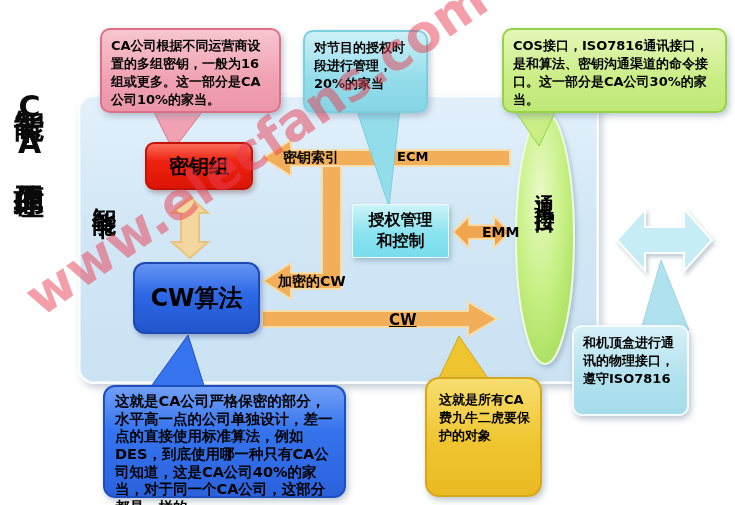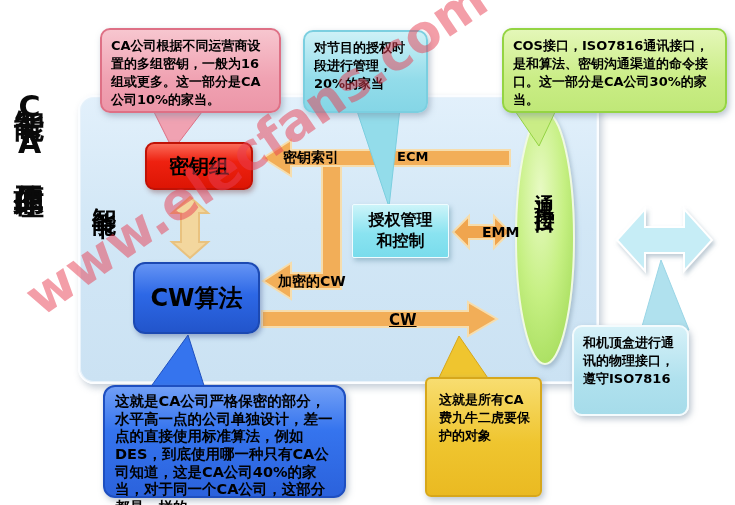--- a/index.html
+++ b/index.html
@@ -96,21 +96,21 @@
   }
   #callout-algorithm {
     left: 103px; top: 385px; width: 243px; height: 113px;
     font-size: 14.5px; line-height: 1.22; padding: 6px 10px;
     background: linear-gradient(180deg, #719ff6 0%, #3574ee 40%, #2b62dc 100%);
     border: 2px solid #1e4fc0; border-radius: 12px;
   }
   #callout-cw {
     left: 425px; top: 377px; width: 117px; height: 120px;
     background: linear-gradient(180deg, #f8dd70 0%, #efc52f 55%, #eaba22 100%);
-    border: 2px solid #d7a71b; border-radius: 6px;
+    border: 2px solid #d7a71b; border-radius: 14px;
     padding-top: 12px; padding-left: 12px;
   }
   #callout-stb {
     left: 572px; top: 325px; width: 117px; height: 91px;
     background: linear-gradient(180deg, #d6f1f8 0%, #b0e1ee 60%, #a6dcea 100%);
     border: 2px solid #f4fbfd; border-radius: 10px;
   }
 
   #watermark {
     position: absolute; left: 0; top: 0; z-index: 5;

